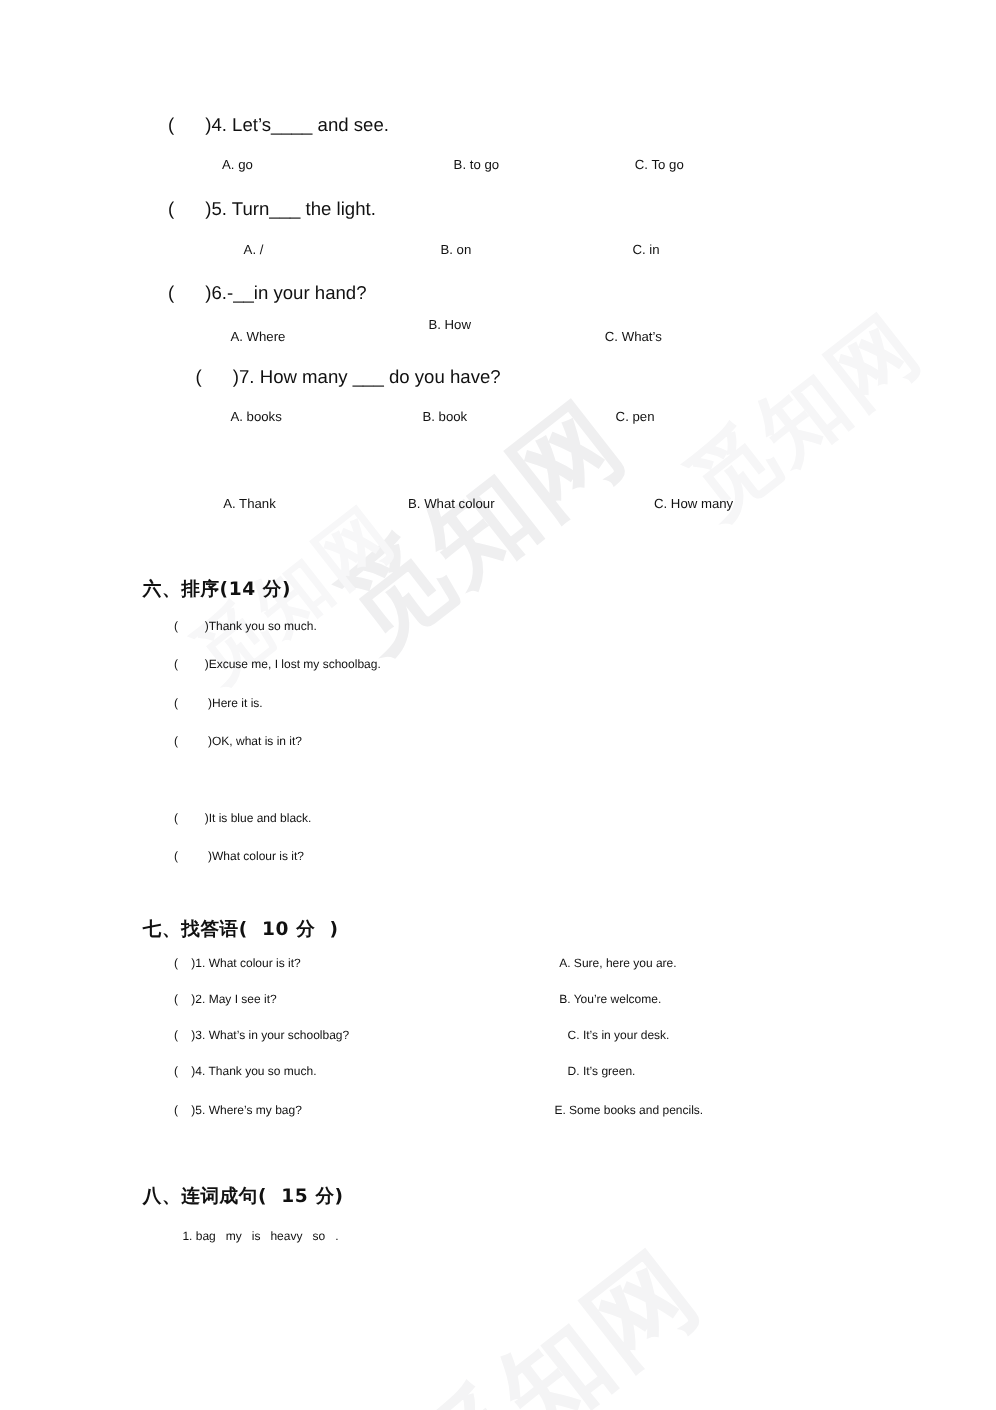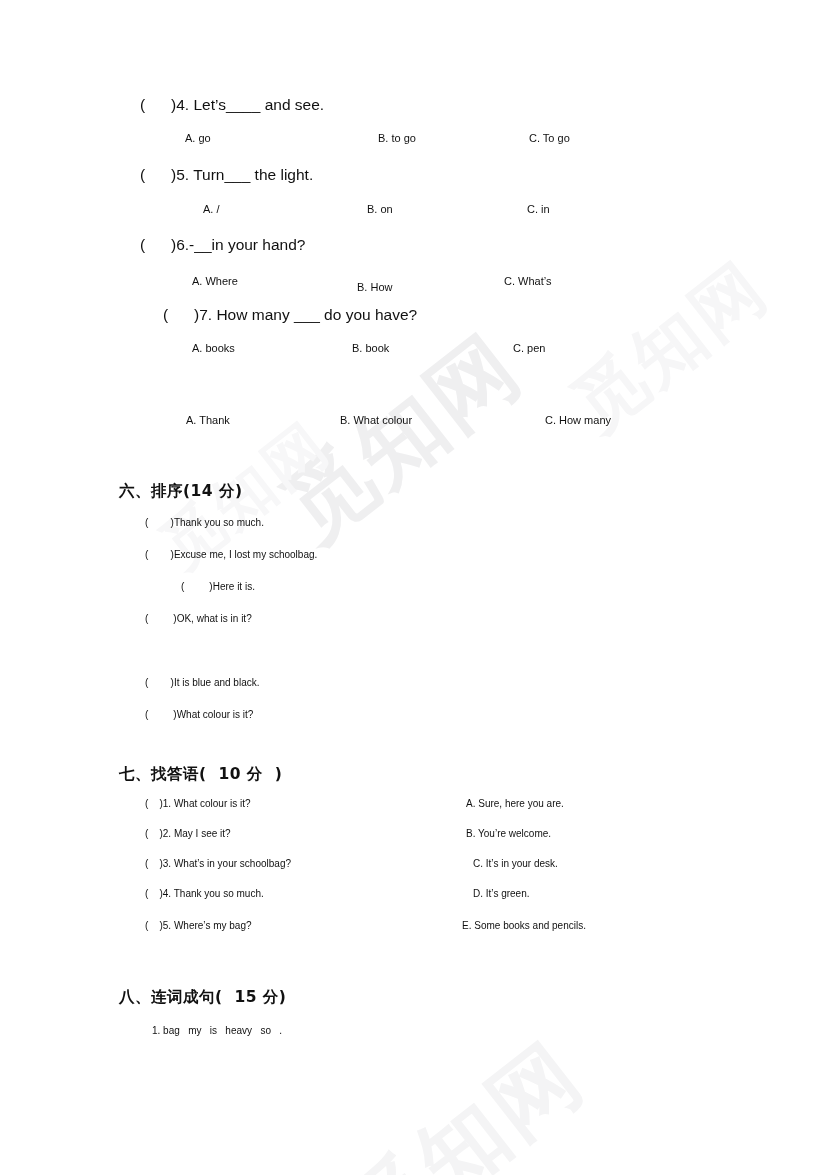--- a/index.html
+++ b/index.html
@@ -93,37 +93,37 @@
   <div class="opt" style="left:378px; top:132px;">B. to go</div>
   <div class="opt" style="left:529px; top:132px;">C. To go</div>
 
   <div class="line qline" style="left:140px; top:166px;"><span class="bracket">(      )</span><span>5.</span><span> </span><span>Turn___ the light.</span></div>
   <div class="opt" style="left:203px; top:203px;">A. /</div>
   <div class="opt" style="left:367px; top:203px;">B. on</div>
   <div class="opt" style="left:527px; top:203px;">C. in</div>
 
   <div class="line qline" style="left:140px; top:236px;"><span class="bracket">(      )</span><span>6.</span><span>-__in your hand?</span></div>
   <div class="opt" style="left:192px; top:275px;">A. Where</div>
-  <div class="opt" style="left:357px; top:281px;">B. How</div>
+  <div class="opt" style="left:357px; top:265px;">B. How</div>
   <div class="opt" style="left:504px; top:275px;">C. What’s</div>
 
   <div class="line qline" style="left:140px; top:306px;margin-left:23px;"><span class="bracket">(      )</span><span>7.</span><span> </span><span>How many ___ do you have?</span></div>
   <div class="opt" style="left:192px; top:342px;">A. books</div>
   <div class="opt" style="left:352px; top:342px;">B. book</div>
   <div class="opt" style="left:513px; top:342px;">C. pen</div>
 
   <div class="opt" style="left:186px; top:414px;">A. Thank</div>
   <div class="opt" style="left:340px; top:414px;">B. What colour</div>
   <div class="opt" style="left:545px; top:414px;">C. How many</div>
 
   <div class="heading" style="left:119px; top:481px;">六、排序(14 分)</div>
 
   <div class="line" style="left:145px; top:514px;"><span class="bracket">(        )</span><span>Thank you so much.</span></div>
   <div class="line" style="left:145px; top:546px;"><span class="bracket">(        )</span><span>Excuse me, I lost my schoolbag.</span></div>
-  <div class="line" style="left:145px; top:578px;margin-left:36px;"><span class="bracket">(         )</span><span>Here it is.</span></div>
+  <div class="line" style="left:145px; top:578px;"><span class="bracket">(         )</span><span>Here it is.</span></div>
   <div class="line" style="left:145px; top:610px;"><span class="bracket">(         )</span><span>OK, what is in it?</span></div>
   <div class="line" style="left:145px; top:674px;"><span class="bracket">(        )</span><span>It is blue and black.</span></div>
   <div class="line" style="left:145px; top:706px;"><span class="bracket">(         )</span><span>What colour is it?</span></div>
 
   <div class="heading" style="left:119px; top:764px;">七、找答语(  10 分  )</div>
 
   <div class="line" style="left:145px; top:795px;"><span class="bracket">(    )</span><span>1. What colour is it?</span></div>
   <div class="line" style="left:145px; top:825px;"><span class="bracket">(    )</span><span>2. May I see it?</span></div>
   <div class="line" style="left:145px; top:855px;"><span class="bracket">(    )</span><span>3. What’s in your schoolbag?</span></div>
   <div class="line" style="left:145px; top:885px;"><span class="bracket">(    )</span><span>4. Thank you so much.</span></div>

